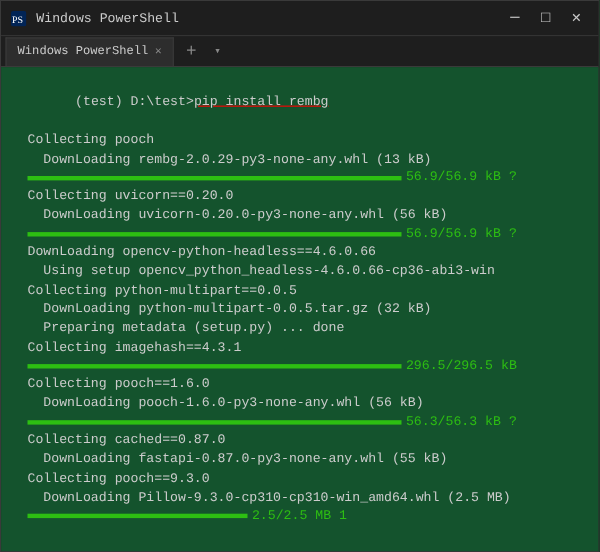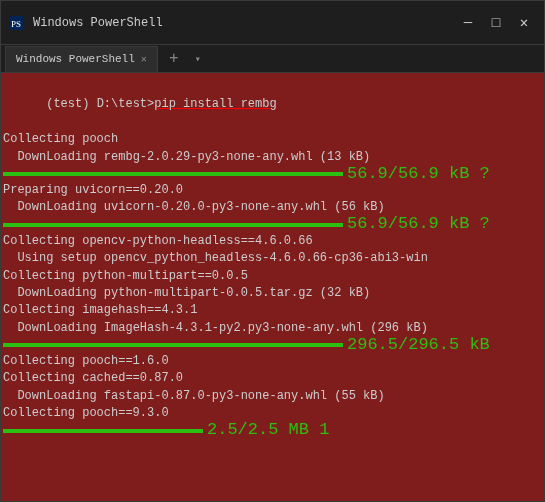--- a/index.html
+++ b/index.html
@@ -16,21 +16,21 @@
       height: 502px;
       display: flex;
       flex-direction: column;
       border: 1px solid #3a3a3a;
     }
 
     .titlebar {
       background: #1e1e1e;
       display: flex;
       align-items: center;
-      height: 44px;
+      height: 32px;
       padding: 12px 8px;
       border-bottom: 1px solid #3a3a3a;
       flex-shrink: 0;
     }
 
     .titlebar-icon {
       width: 16px;
       height: 16px;
       margin-right: 8px;
       display: flex;
@@ -114,23 +114,23 @@
       display: flex;
       align-items: center;
       justify-content: center;
       color: #888;
       font-size: 10px;
       cursor: pointer;
       margin-left: 2px;
     }
 
     .terminal {
-      background: #7f1d1d;
+      background: #14532d;
       flex: 1;
-      padding: 6px 2px;
+      padding: 6px 24px;
       overflow: hidden;
       color: #cccccc;
       font-size: 12px;
       line-height: 1.45;
     }
 
     .line {
       white-space: pre;
       display: block;
     }
@@ -143,21 +143,21 @@
     }
 
     .progress-bar {
       height: 4px;
       background: #2dbe12;
       display: inline-block;
     }
 
     .progress-text {
       color: #2dbe12;
-      font-size: 17px;
+      font-size: 12px;
       margin-left: 4px;
     }
 
     .red-underline {
       text-decoration: underline;
       text-decoration-color: red;
       color: #cccccc;
     }
   </style>
 </head>
@@ -192,38 +192,44 @@
   <div class="terminal">
     <span class="line">
       <span>(test) D:\test&gt;</span><span class="red-underline">pip install rembg</span>
     </span>
     <span class="line">Collecting pooch</span>
     <span class="line">  <span>DownLoading</span> rembg-2.0.29-py3-none-any.whl (13 kB)</span>
     <div class="progress-bar-line">
       <span class="progress-bar" style="width:340px;"></span>
       <span class="progress-text"> 56.9/56.9 kB ?</span>
     </div>
-    <span class="line">Preparing uvicorn==0.20.0</span>
+    <span class="line">Collecting uvicorn==0.20.0</span>
     <span class="line">  <span>DownLoading</span> uvicorn-0.20.0-py3-none-any.whl (56 kB)</span>
     <div class="progress-bar-line">
       <span class="progress-bar" style="width:340px;"></span>
       <span class="progress-text"> 56.9/56.9 kB ?</span>
     </div>
-    <span class="line">Collecting opencv-python-headless==4.6.0.66</span>
+    <span class="line">DownLoading opencv-python-headless==4.6.0.66</span>
     <span class="line">  Using <span>setup</span> opencv_python_headless-4.6.0.66-cp36-abi3-win</span>
     <span class="line">Collecting python-multipart==0.0.5</span>
     <span class="line">  <span>DownLoading</span> python-multipart-0.0.5.tar.gz (32 kB)</span>
+    <span class="line">  Preparing metadata (setup.py) ... done</span>
     <span class="line">Collecting imagehash==4.3.1</span>
-    <span class="line">  <span>DownLoading</span> ImageHash-4.3.1-py2.py3-none-any.whl (296 kB)</span>
     <div class="progress-bar-line">
       <span class="progress-bar" style="width:340px;"></span>
       <span class="progress-text"> 296.5/296.5 kB</span>
     </div>
     <span class="line">Collecting pooch==1.6.0</span>
+    <span class="line">  <span>DownLoading</span> pooch-1.6.0-py3-none-any.whl (56 kB)</span>
+    <div class="progress-bar-line">
+      <span class="progress-bar" style="width:340px;"></span>
+      <span class="progress-text"> 56.3/56.3 kB ?</span>
+    </div>
     <span class="line">Collecting cached==0.87.0</span>
     <span class="line">  <span>DownLoading</span> fastapi-0.87.0-py3-none-any.whl (55 kB)</span>
     <span class="line">Collecting pooch==9.3.0</span>
+    <span class="line">  <span>DownLoading</span> Pillow-9.3.0-cp310-cp310-win_amd64.whl (2.5 MB)</span>
     <div class="progress-bar-line">
       <span class="progress-bar" style="width:200px;"></span>
       <span class="progress-text"> 2.5/2.5 MB 1</span>
     </div>
   </div>
 </div>
 
 </body></html>

